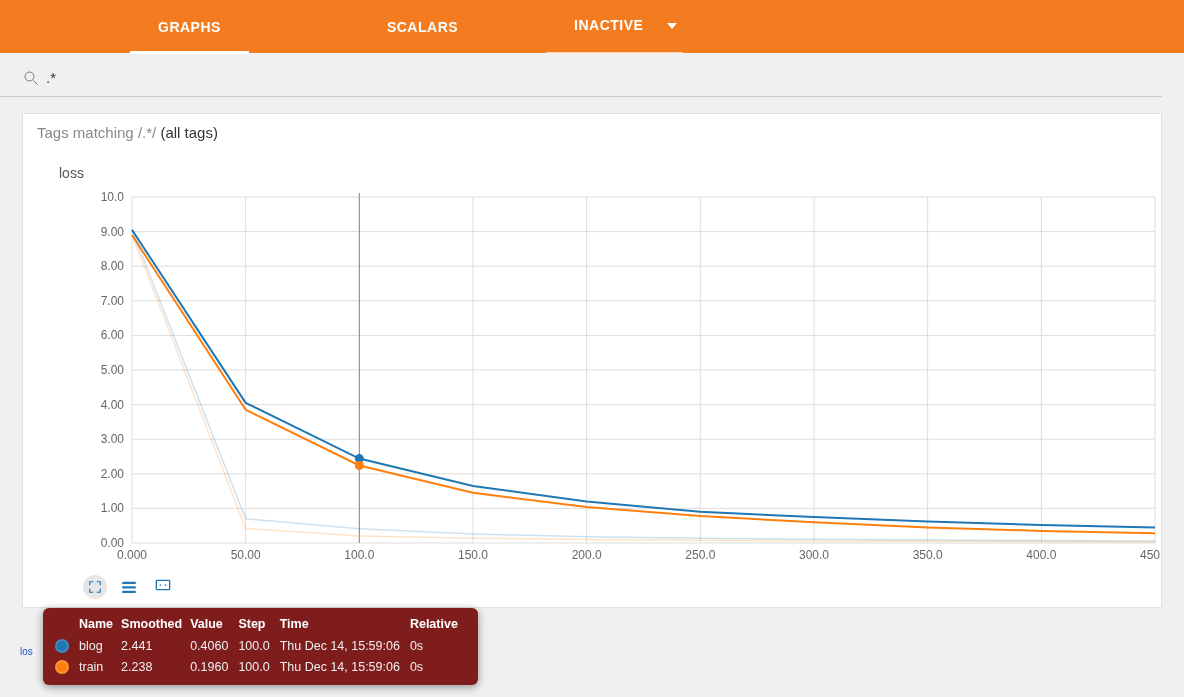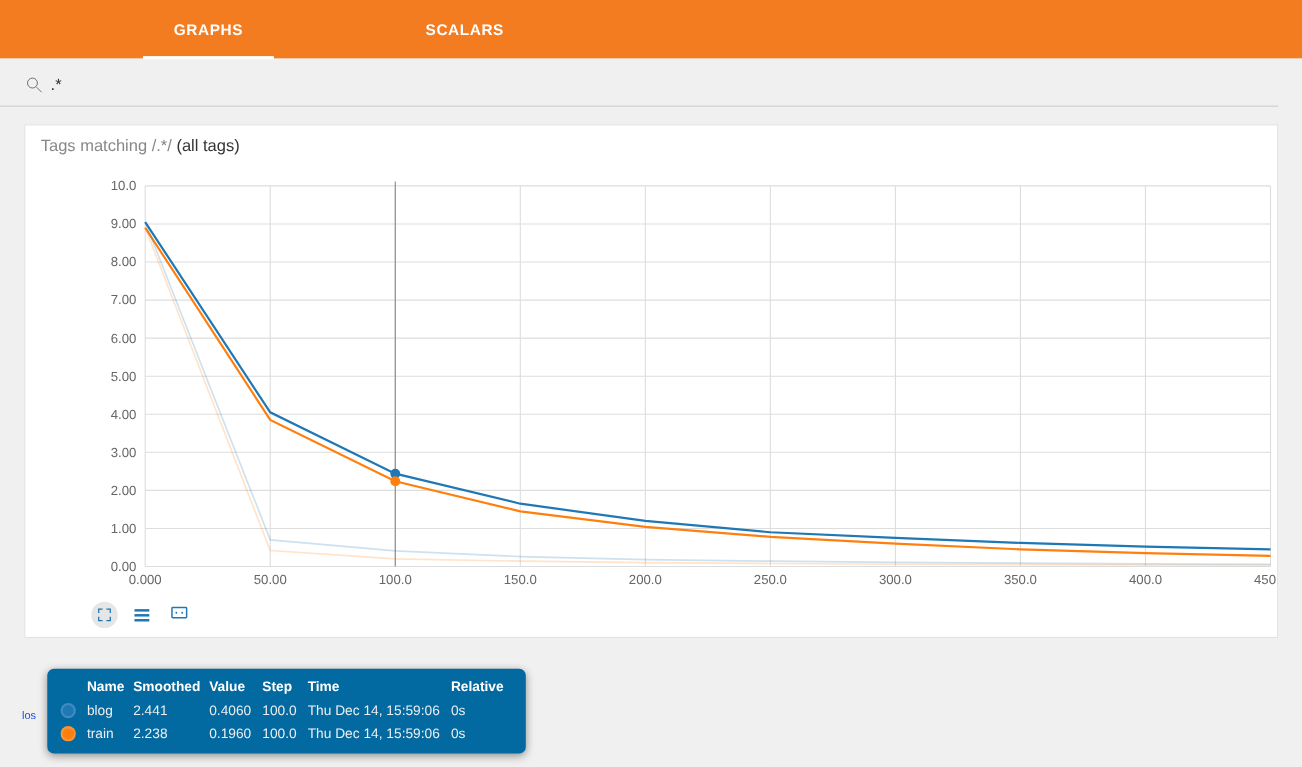--- a/index.html
+++ b/index.html
@@ -36,21 +36,21 @@
   .series-train-raw { stroke: #ff7f0e; stroke-width: 1.5; fill: none; opacity: 0.22; }
 
   
   .chart-tools { display: flex; gap: 10px; padding: 6px 0 8px 46px; align-items: center; }
   .tool-btn { width: 24px; height: 24px; display: flex; align-items: center; justify-content: center; cursor: pointer; }
   .tool-btn.circle { background: #e6e6e6; border-radius: 50%; }
   .tool-btn svg { stroke: #1f77b4; fill: none; stroke-width: 2; }
   .tool-btn .solid { fill: #1f77b4; stroke: none; }
 
   
-  .tooltip { position: absolute; left: 43px; bottom: 12px; background: #0369a1; color: #eee; border-radius: 6px; padding: 6px 12px 8px 12px; font-size: 12.5px; box-shadow: 0 2px 8px rgba(0,0,0,0.4); }
+  .tooltip { position: absolute; left: 43px; bottom: 12px; background: #7f1d1d; color: #eee; border-radius: 6px; padding: 6px 12px 8px 12px; font-size: 12.5px; box-shadow: 0 2px 8px rgba(0,0,0,0.4); }
   .tooltip table { border-collapse: collapse; }
   .tooltip th { text-align: left; font-weight: 700; color: #fff; padding: 3px 8px 5px 0; font-size:12.5px;}
   .tooltip td { padding: 3px 10px 3px 0; white-space: nowrap; }
   .tooltip .swatch { width: 14px; height: 14px; border-radius: 50%; display: inline-block; vertical-align: middle; border: 2px solid rgba(255,255,255,0.15);}
   .sw-test { background: #1f77b4; }
   .sw-train { background: #ff7f0e; }
 
   .sidelabel { position: absolute; left: 20px; bottom: 40px; color: #1d4ed8; font-size: 10px; text-align: right; }
 
   .watermark { position: absolute; right: 8px; bottom: 30px; color: #ccc; font-size: 14px; font-family: Georgia, serif; font-style: italic; pointer-events:none;}
@@ -59,39 +59,44 @@
 <body>
 
 <div class="app">
 
   <div class="topbar">
     <div class="tab active">
       <span>GRAPHS</span>
     </div>
     <div class="tab" style="margin-left:110px;">
       <span>SCALARS</span>
+    </div>
+    <div class="tab inactive-dd">
+      <span>INACTIVE</span>
+      <span class="chev"></span>
     </div>
   </div>
 
   <div class="searchbar">
     <span>
       <svg viewBox="0 0 24 24">
           <circle cx="10" cy="10" r="6"></circle>
           <line x1="15" y1="15" x2="21" y2="21"></line>
         </svg>
     </span>
     <input type="text" value=".*" style="">
   </div>
 
   <div class="card">
     <div class="card-header">
       <span>Tags matching /.*/ </span><span class="hl">(all tags)</span>
     </div>
 
     <div class="chart-wrap">
+      <div class="chart-title">loss</div>
 
       <div class="chart">
         <svg id="chart-svg" width="100%" height="100%" viewBox="0 0 1114 380">
             <g class="grid">
               <line x1="85" x2="1108" y1="354" y2="354"></line>
               <line x1="85" x2="1108" y1="319.4" y2="319.4"></line>
               <line x1="85" x2="1108" y1="284.8" y2="284.8"></line>
               <line x1="85" x2="1108" y1="250.2" y2="250.2"></line>
               <line x1="85" x2="1108" y1="215.6" y2="215.6"></line>
               <line x1="85" x2="1108" y1="181" y2="181"></line>

